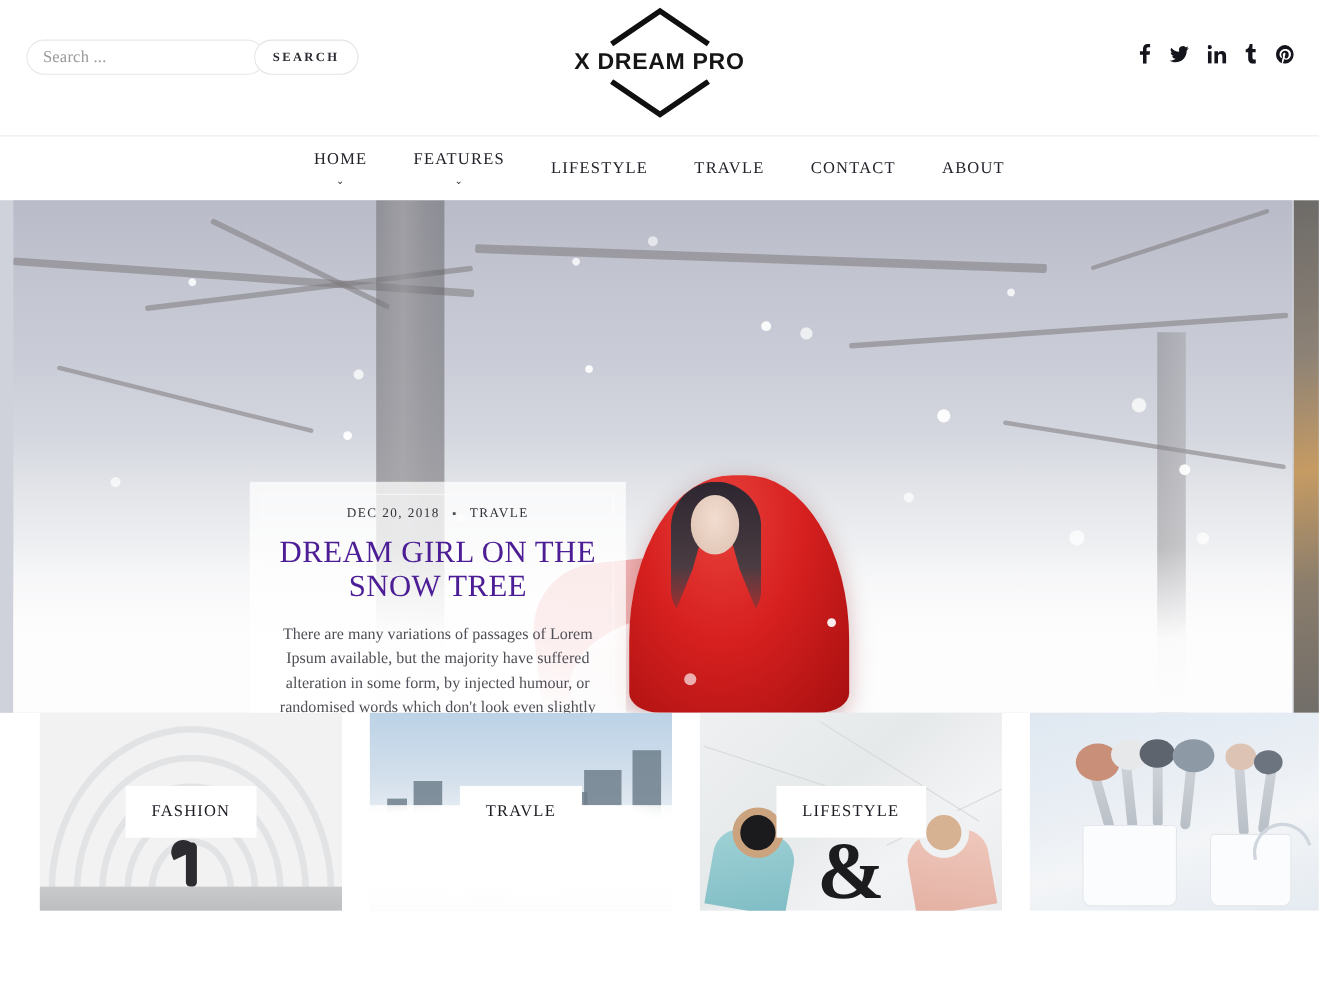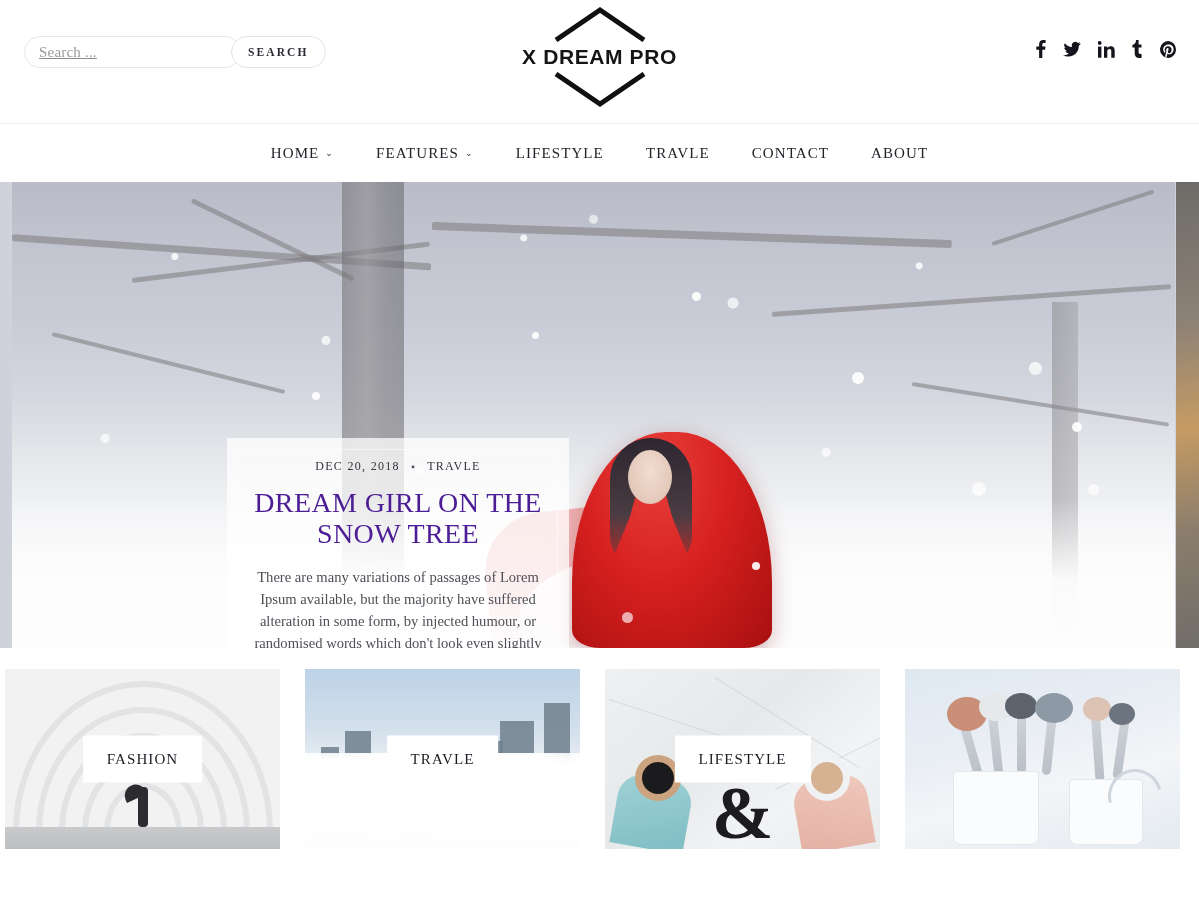--- a/index.html
+++ b/index.html
@@ -36,21 +36,20 @@
     flex: 1;
     border: 0;
     outline: none;
     background: transparent;
     font-family: "Liberation Serif", serif;
     font-size: 15px;
     color: #8b8b8b;
     padding: 0 8px 0 14px;
     height: 100%;
     letter-spacing: .2px;
-    text-decoration: underline;
   }
   .search-input::placeholder { color: #9a9a9a; }
   .search-button {
     height: 32px;
     padding: 0 16px;
     margin-right: -1px;
     border: 1px solid #e4e4e4;
     border-radius: 18px;
     background: #fff;
     font-family: "Liberation Serif", serif;
@@ -113,20 +112,21 @@
   .nav-link {
     display: inline-flex;
     align-items: center;
     gap: 6px;
     font-family: "Liberation Serif", serif;
     font-size: 15px;
     letter-spacing: 1.1px;
     color: #23232b;
     text-decoration: none;
     white-space: nowrap;
+    flex-direction: column;
   }
   .caret {
     display: inline-block;
     font-size: 9px;
     color: #33333b;
     transform: translateY(-1px);
   }
 
   
   .hero {
@@ -287,23 +287,22 @@
   .hero-excerpt {
     font-family: "Liberation Serif", serif;
     font-size: 14.6px;
     line-height: 1.52;
     color: #4f4f57;
   }
 
   
   .cat-row {
     position: relative;
-    margin-top: 21px;
     height: 180px;
-    padding-left: 5px;
+    padding-left: 36px;
     display: flex;
     gap: 25px;
     overflow: hidden;
   }
   .cat-card {
     position: relative;
     flex: 0 0 275px;
     height: 180px;
     overflow: hidden;
   }

